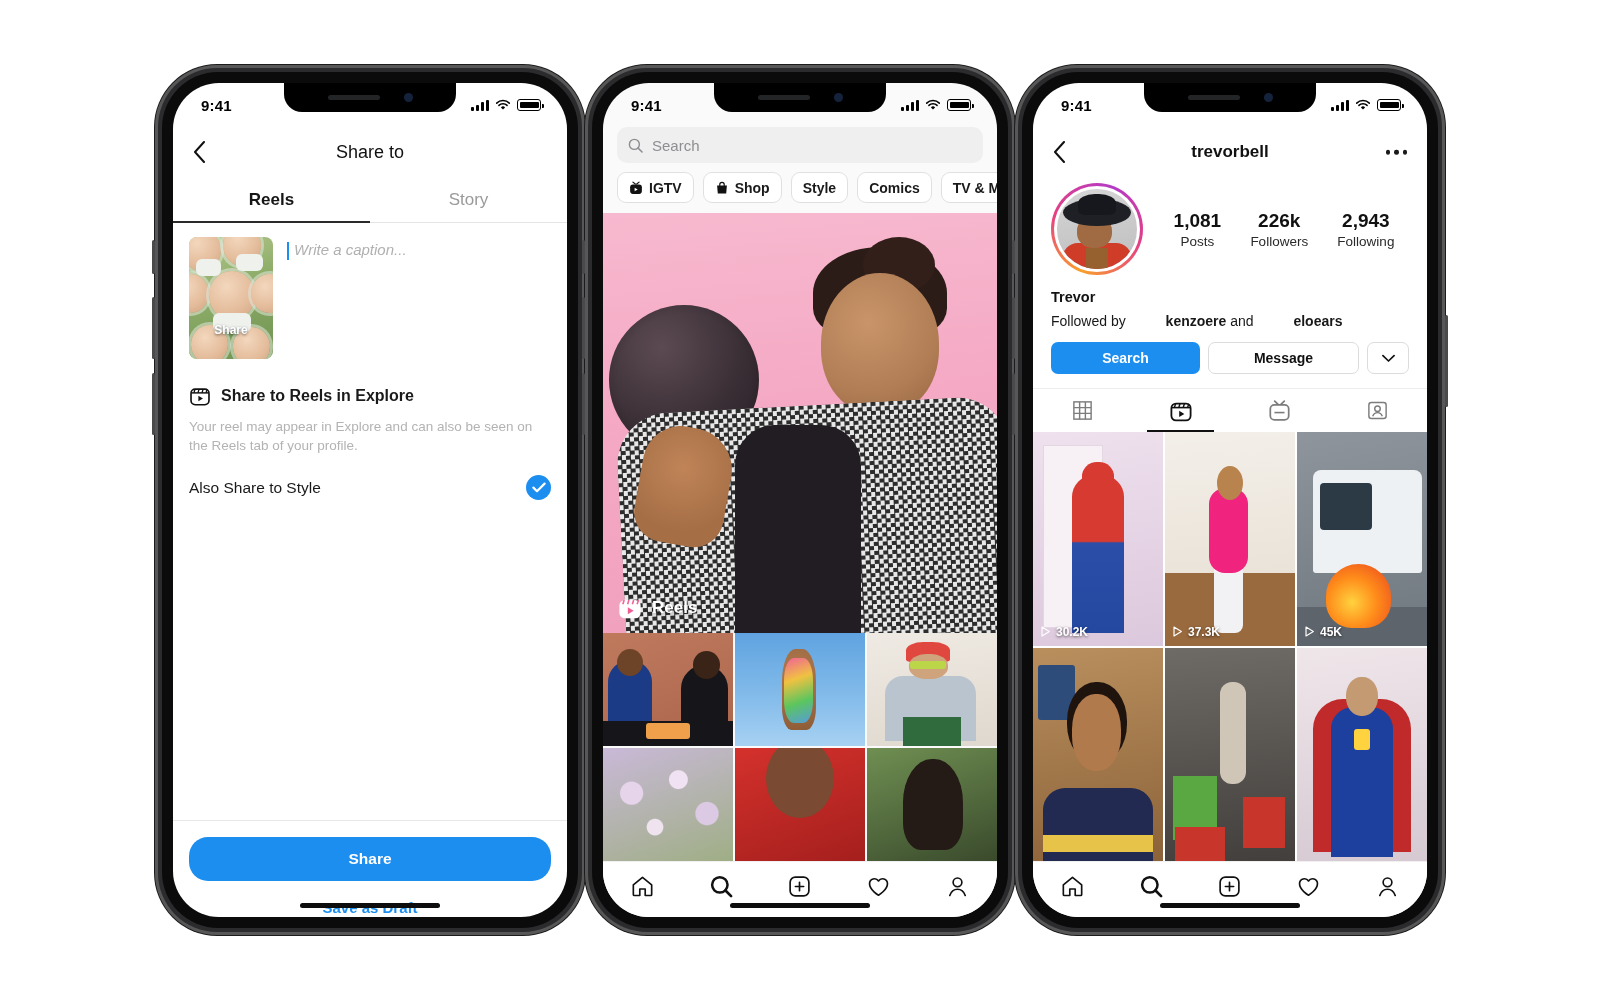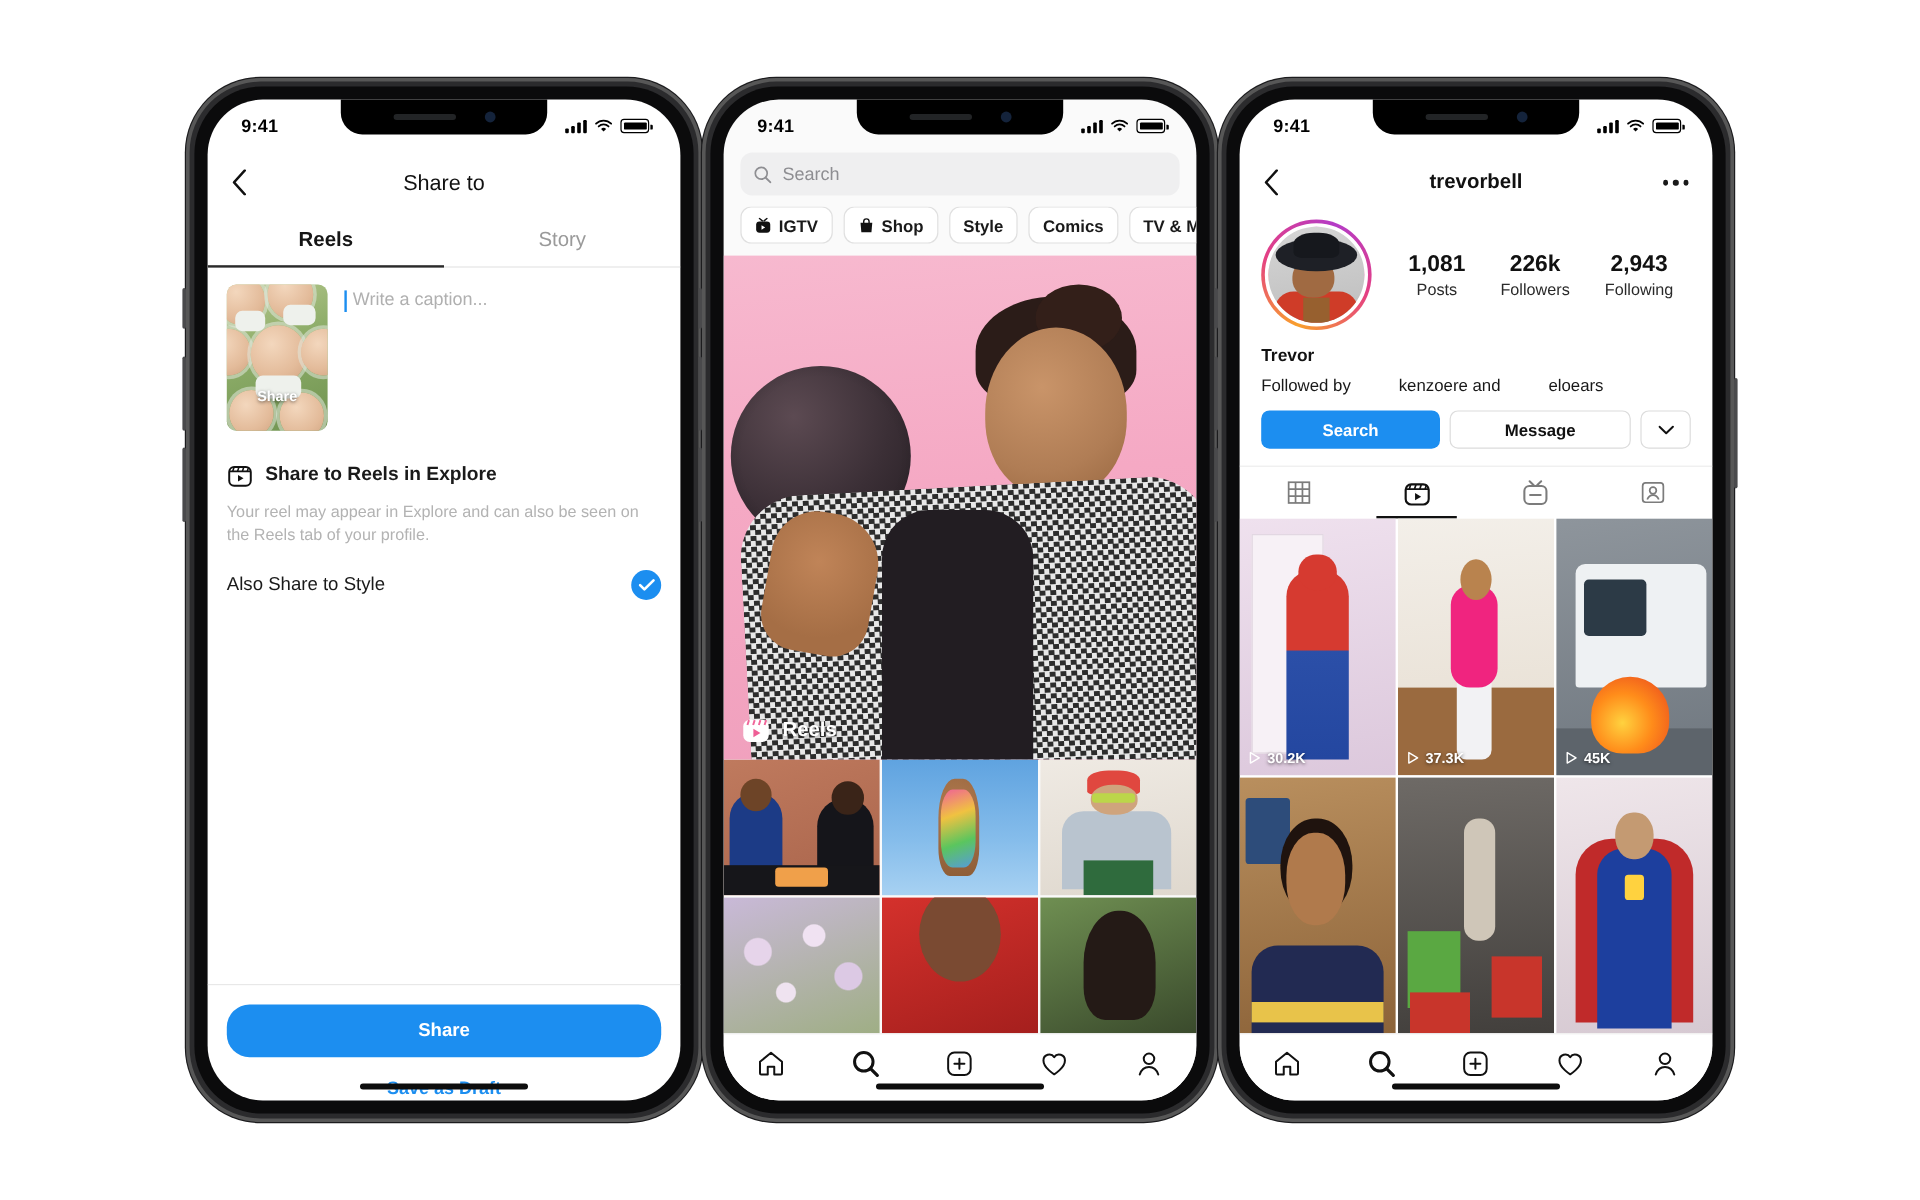--- a/index.html
+++ b/index.html
@@ -82,21 +82,21 @@
     background: radial-gradient(circle at 38% 32%, #f3d7bd 0%, #e3bb9a 60%, #cfa27f 100%);
     box-shadow: 0 0 0 3px rgba(226,232,220,.55);
   }
   .cover .top { position:absolute; background:#eef1ec; border-radius:6px; }
   .cover-label {
     position:absolute; left:0; right:0; bottom:22px; text-align:center;
     color:#fff; font-size:12px; font-weight:bold; text-shadow:0 1px 3px rgba(0,0,0,.6);
   }
   .caption-box { flex:1; padding-top:4px; position:relative; }
   .caret { position:absolute; left:0; top:5px; width:2px; height:18px; background:#1c8ef0; }
-  .caption-ph { font-size:15px; color:#b0b0b0; padding-left:7px; }
+  .caption-ph { font-size:15px; color:#b0b0b0; padding-left:7px;font-style:italic; }
 
   .explore-row { display:flex; align-items:center; gap:10px; padding:26px 16px 0 16px; }
   .explore-row .lbl { font-size:16px; font-weight:bold; color:#1a1a1a; }
   .explore-desc { padding:10px 16px 0 16px; font-size:13.5px; color:#b3b3b3; line-height:1.42; }
   .feed-row { display:flex; align-items:center; justify-content:space-between; padding:20px 16px 0 16px; }
   .feed-row .lbl { font-size:15.5px; color:#1a1a1a; }
   .check { width:25px; height:25px; border-radius:50%; background:#1c8ef0; display:flex; align-items:center; justify-content:center; }
 
   .spacer { flex:1 1 auto; }
   .share-area { border-top:1px solid #e8e8e8; padding:16px 16px 0 16px; }
@@ -220,21 +220,21 @@
   .avatar .chest{ position:absolute; left:36%; bottom:0; width:28%; height:26%; background:#97602f; }
 
   .stats { flex:1; display:flex; justify-content:space-around; padding-left:12px; }
   .stat { text-align:center; }
   .stat .n { font-size:19px; font-weight:bold; color:#111; }
   .stat .l { font-size:13.5px; color:#2a2a2a; margin-top:2px; }
 
   .bio { padding:14px 18px 0 18px; }
   .bio .name { font-size:14.5px; font-weight:bold; color:#121212; }
   .bio .fb { font-size:14px; color:#181818; margin-top:8px; }
-  .bio .fb b { font-weight:normal;padding-left:36px; }
+  .bio .fb b { font-weight:bold;padding-left:36px; }
 
   .actions { display:flex; gap:8px; padding:13px 18px 0 18px; }
   .btn-follow { flex:1; height:32px; border-radius:7px; background:#1c8ef0; border:none; color:#fff; font-size:14px; font-weight:bold; font-family:inherit; cursor:pointer; }
   .btn-msg { flex:1; height:32px; border-radius:7px; background:#fff; border:1px solid #dcdcdc; color:#111; font-size:14px; font-weight:bold; font-family:inherit; cursor:pointer; }
   .btn-chev { width:42px; height:32px; border-radius:7px; background:#fff; border:1px solid #dcdcdc; display:flex; align-items:center; justify-content:center; cursor:pointer; }
 
   .ptabs { display:flex; height:44px; margin-top:14px; border-top:1px solid #ededed; }
   .ptab { flex:1; display:flex; align-items:center; justify-content:center; position:relative; }
   .ptab.active::after { content:""; position:absolute; bottom:0; left:16%; right:16%; height:2px; background:#111; }
 

